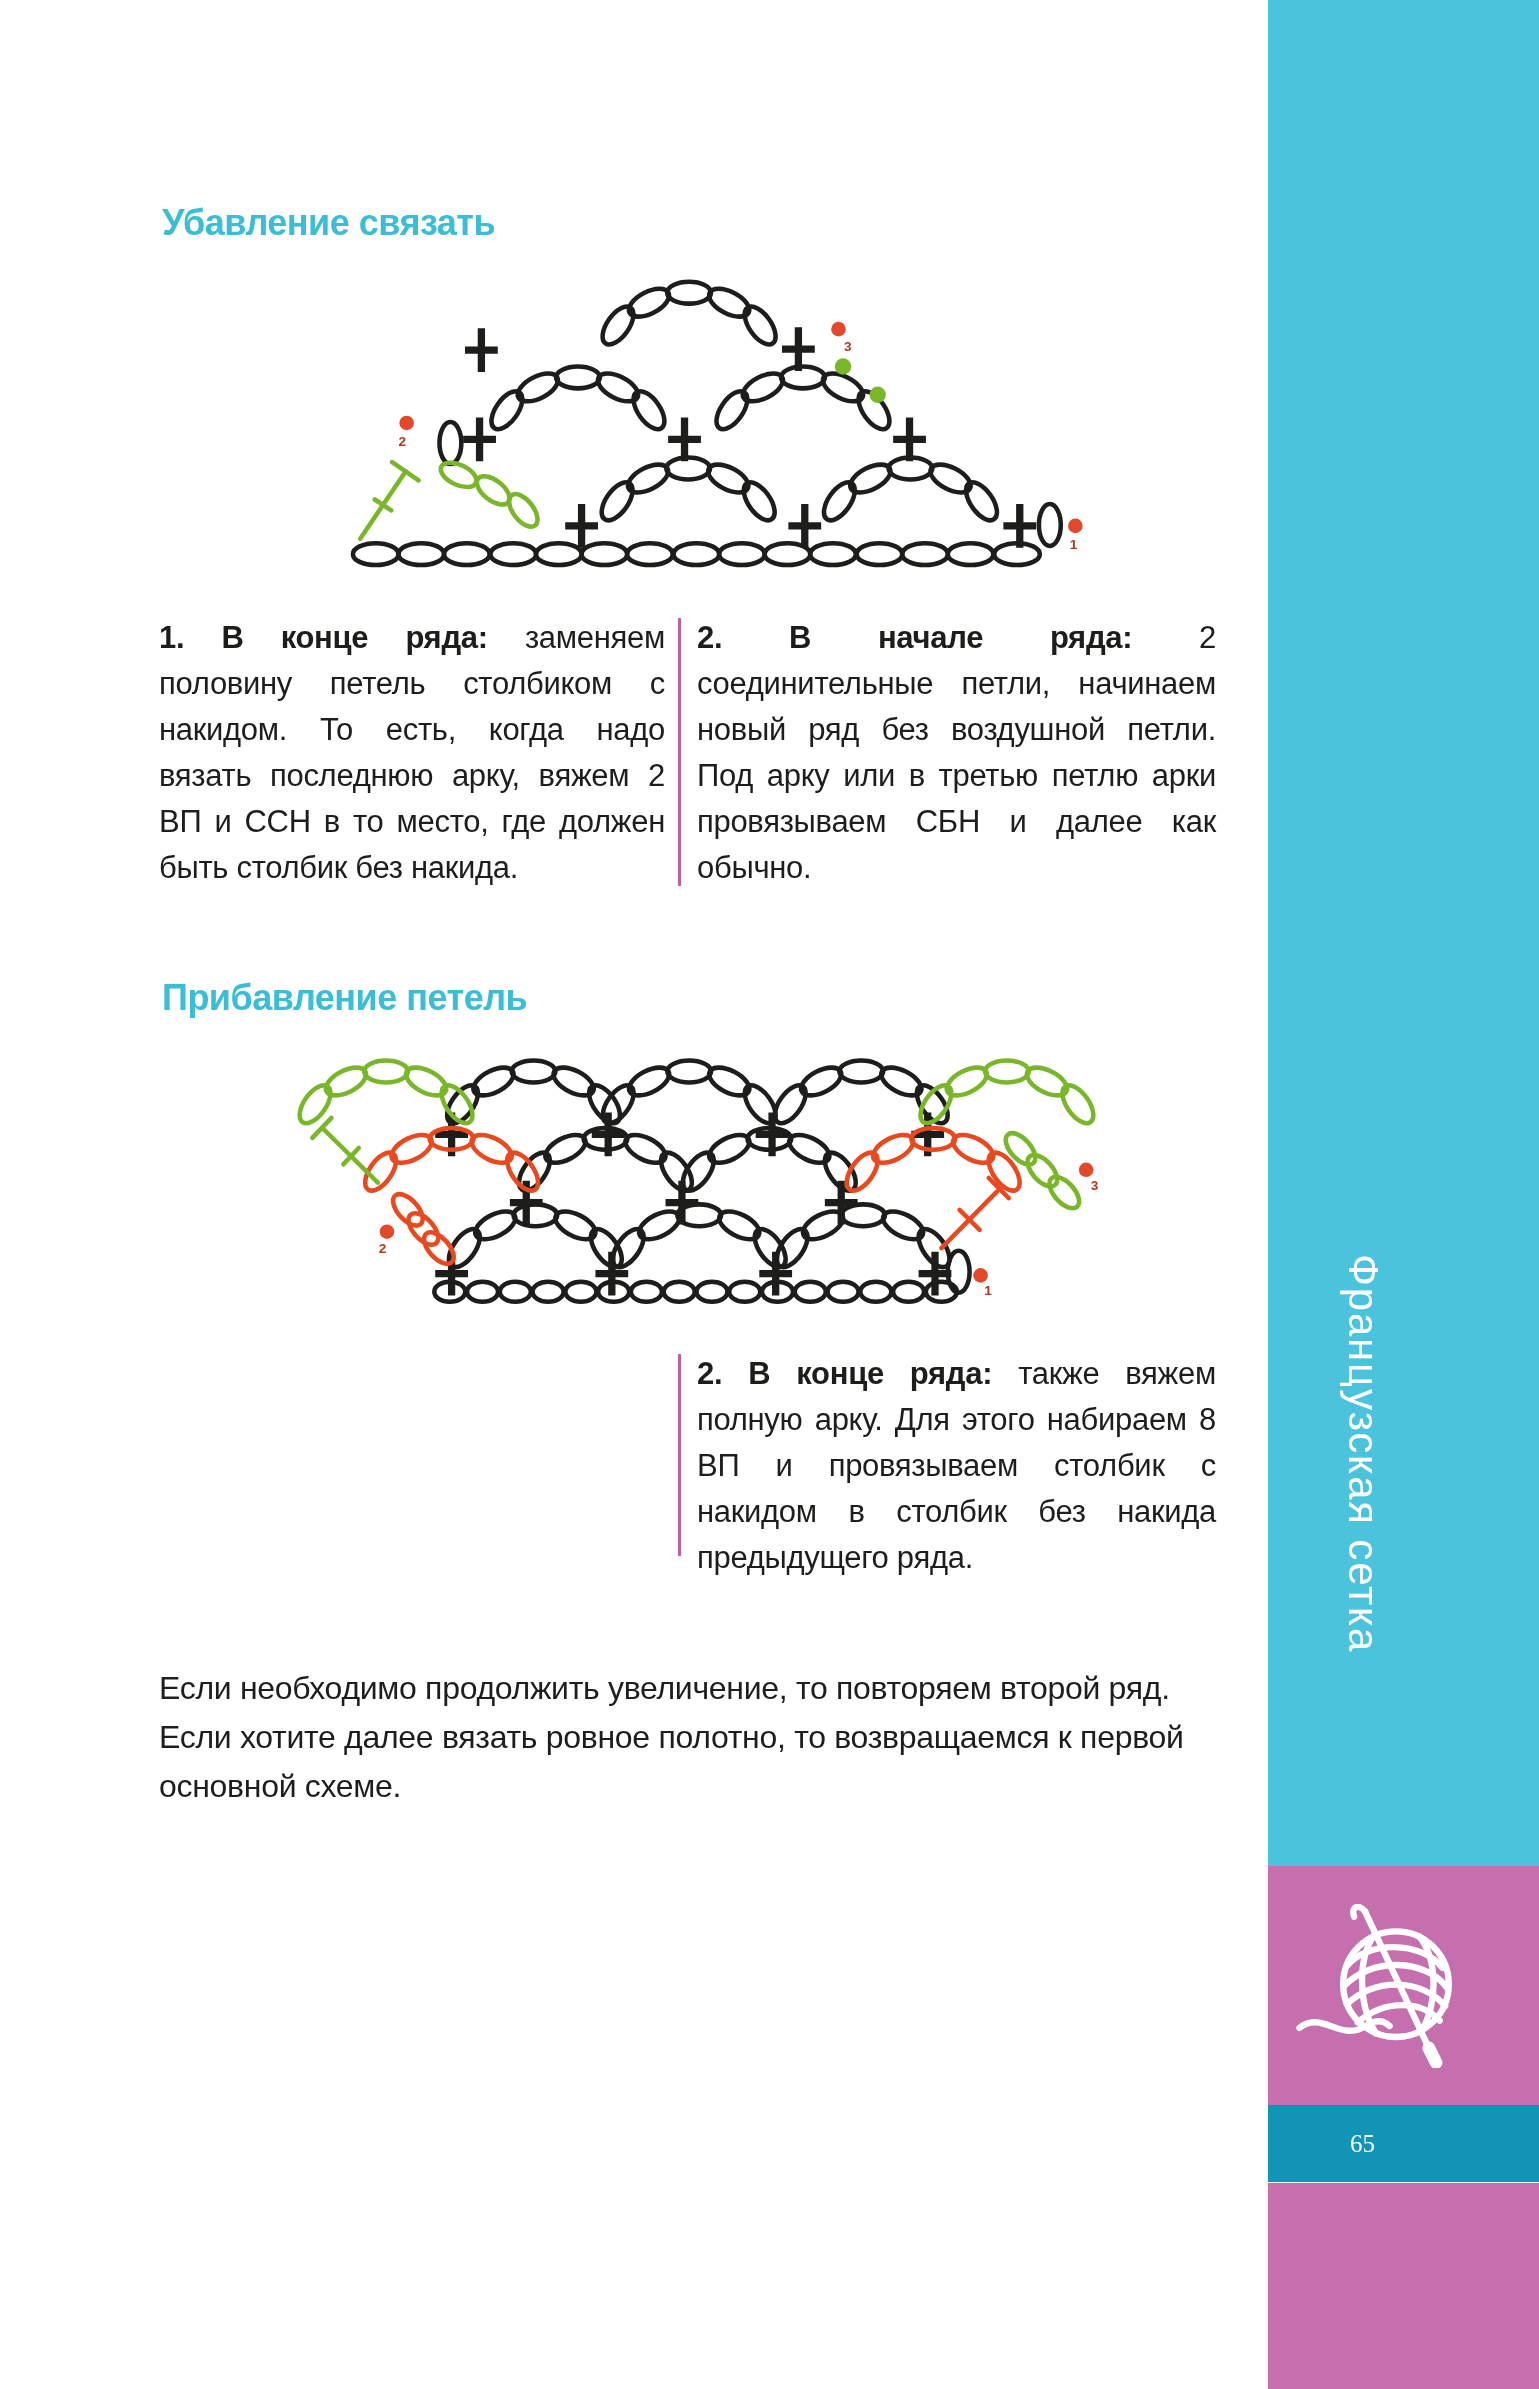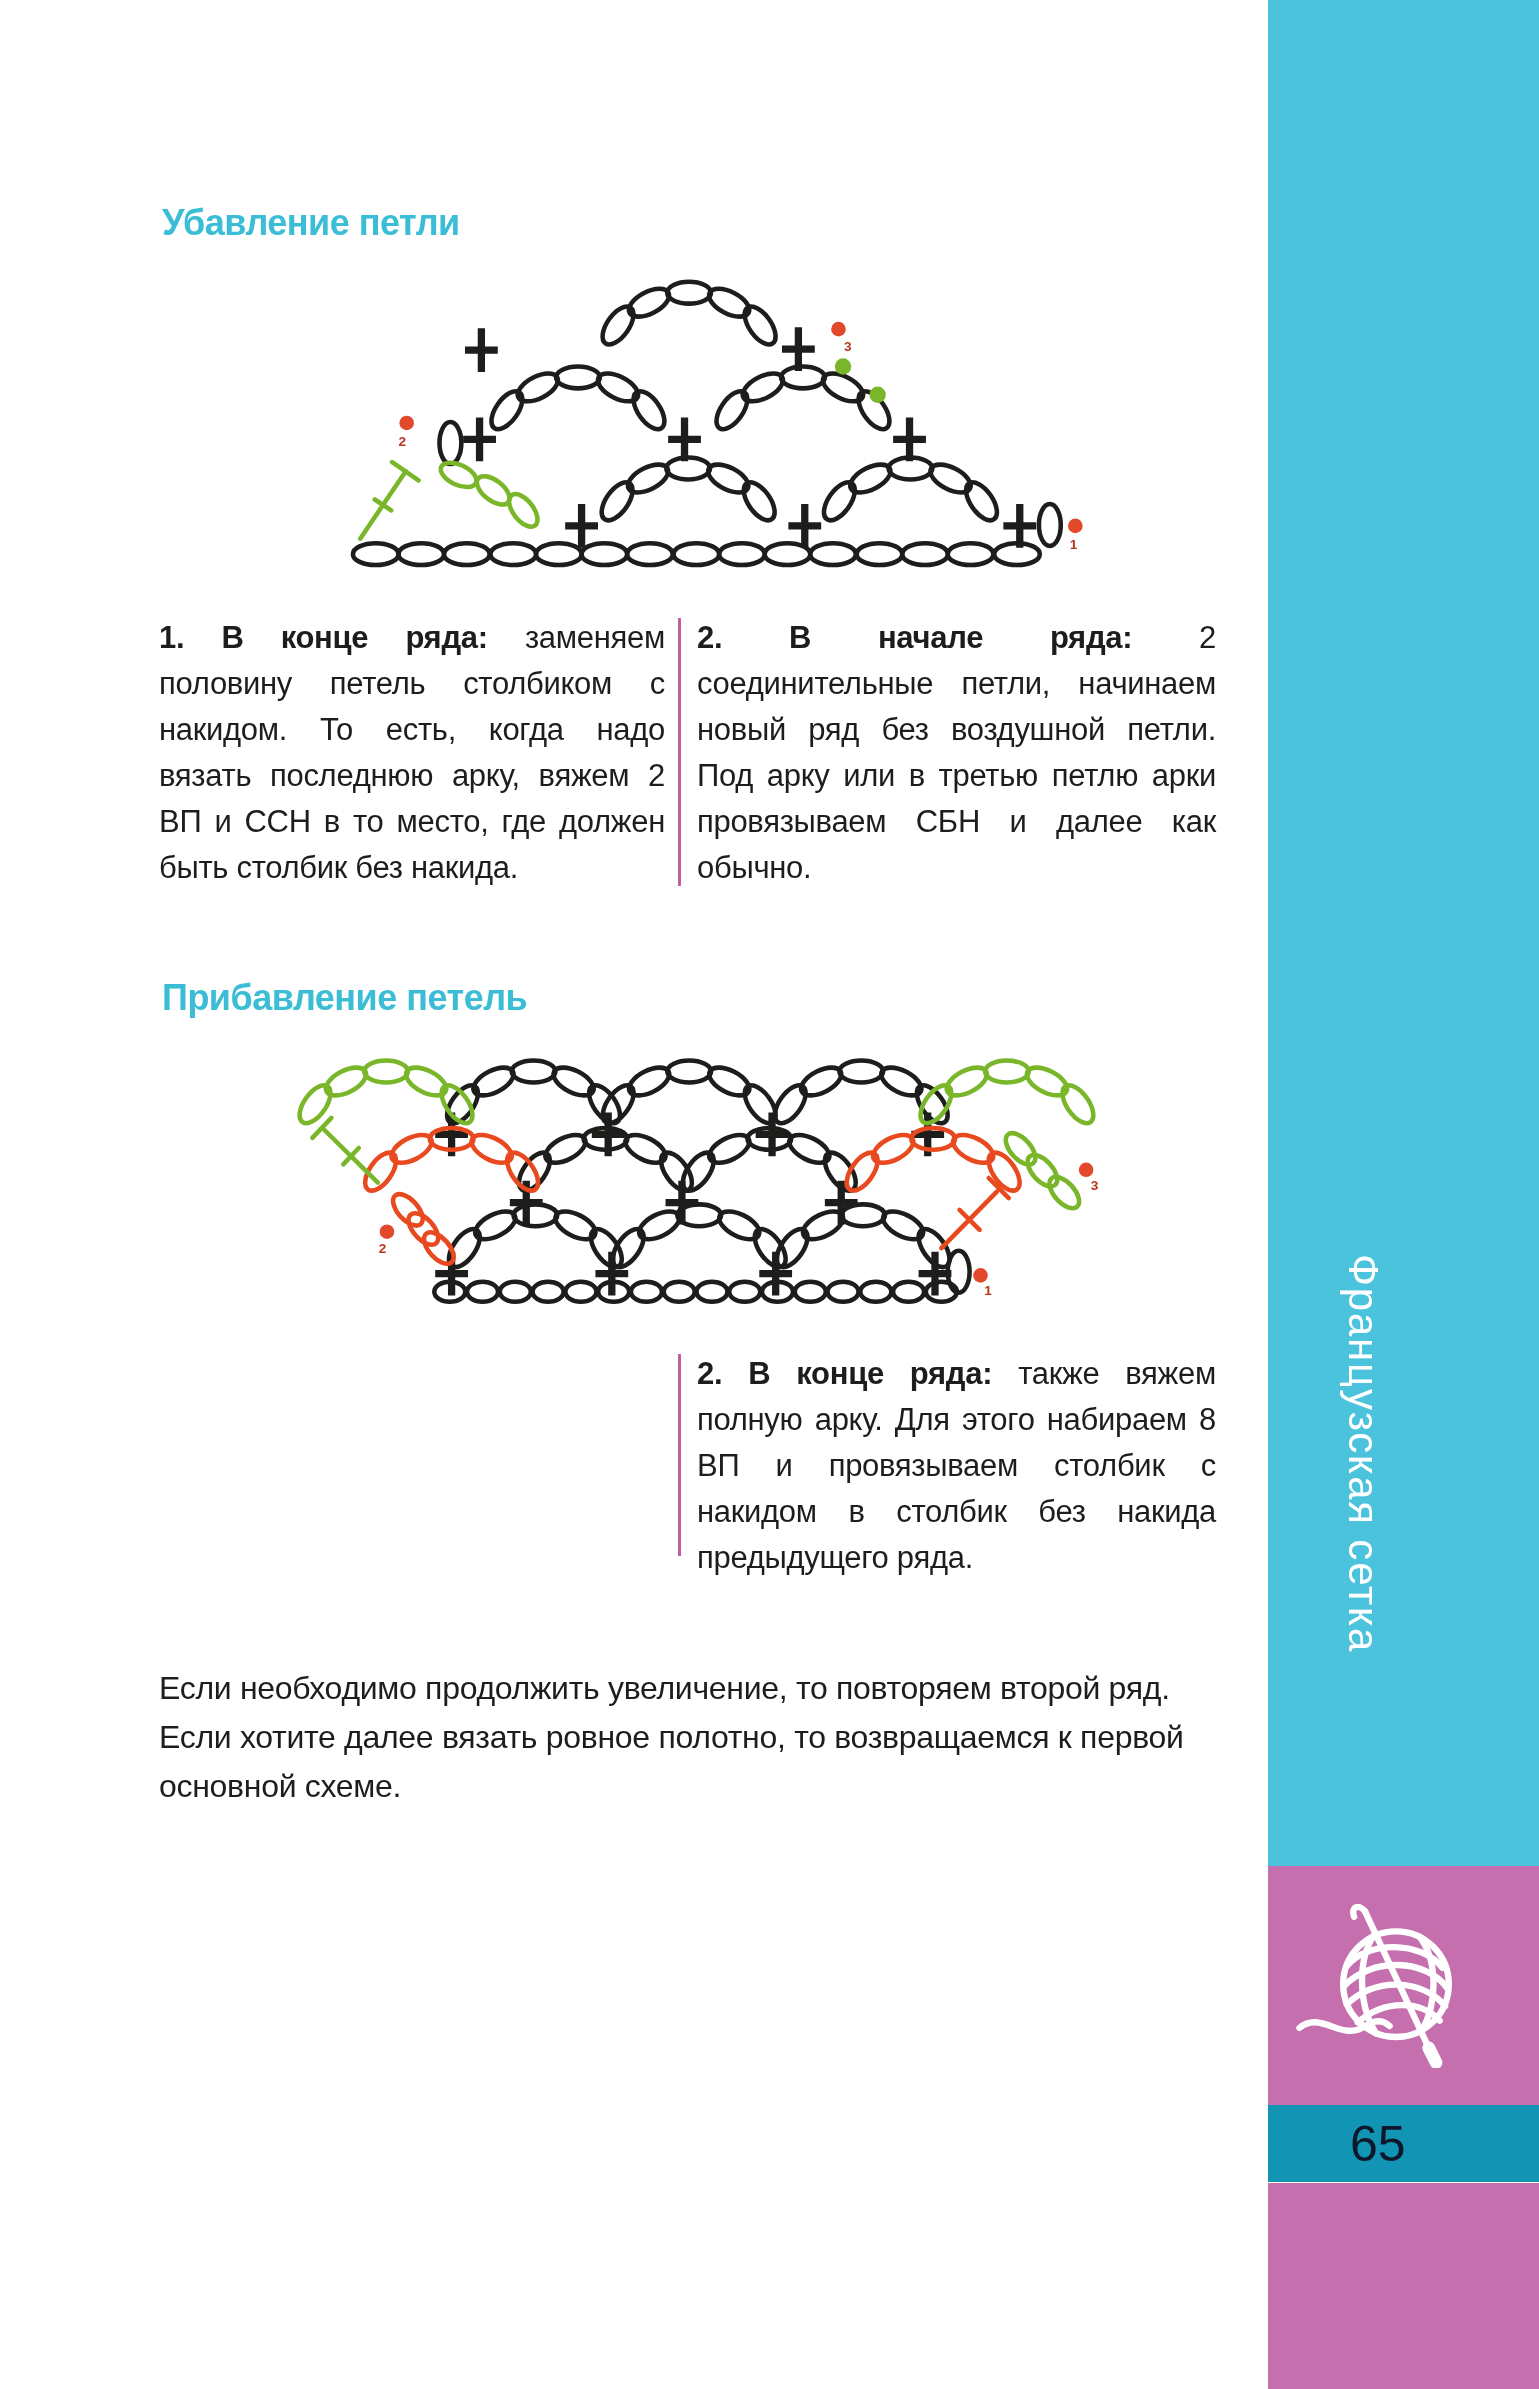--- a/index.html
+++ b/index.html
@@ -37,21 +37,21 @@
 
   
   .sidebar { position:absolute; right:0; top:0; width:271px; height:2389px; }
   .sb-teal  { position:absolute; left:0; top:0;      width:271px; height:1866px; background:#4cc3dd; }
   .sb-pink1 { position:absolute; left:0; top:1866px; width:271px; height:239px;  background:#c56fae; }
   .sb-band  { position:absolute; left:0; top:2105px; width:271px; height:77px;   background:#1295b5;
               display:flex; align-items:center; }
   .sb-pink2 { position:absolute; left:0; top:2183px; width:271px; height:207px;  background:#c56fae; }
   .sb-title { position:absolute; left:71px; top:1254px; writing-mode:vertical-rl;
               color:#ffffff; font-size:42px; letter-spacing:1.8px; white-space:nowrap; }
-  .page-num { color:#0f172a; font-size:50px; padding-left:82px; }
+  .page-num { color:#ffffff; font-size:25px; padding-left:82px;font-family:Liberation Serif, serif; }
   .yarn-wrap { position:absolute; left:25.5px; top:38px; }
 </style>
 </head>
 <body>
 
 <div class="page">
 
   <svg width="0" height="0" style="position:absolute" aria-hidden="true">
     <defs>
       <g id="a5" fill="none" stroke-width="5">
@@ -64,21 +64,21 @@
       <g id="plus" fill="none" stroke-width="8">
           <path d="M0 -24 L0 24 M-18 0 L18 0"></path>
         </g>
       <ellipse id="hch" rx="25" ry="12" fill="none" stroke-width="5"></ellipse>
       <ellipse id="och" rx="17" ry="11" fill="none" stroke-width="5"></ellipse>
       <ellipse id="vch" rx="12" ry="23" fill="none" stroke-width="5"></ellipse>
       <ellipse id="dch" rx="21" ry="11" fill="none" stroke-width="5"></ellipse>
     </defs>
   </svg>
 
-  <h2 class="sec-heading" id="h-decrease">Убавление петли</h2>
+  <h2 class="sec-heading" id="h-decrease">Убавление связать</h2>
 
   <svg class="diag" id="diag1" width="747" height="301" viewBox="0 0 820 330">
     <g stroke="#1d1d1b">
       <use href="#hch" x="37" y="315"></use>
         <use href="#hch" x="87" y="315"></use>
         <use href="#hch" x="137" y="315"></use>
       <use href="#hch" x="188" y="315"></use>
         <use href="#hch" x="238" y="315"></use>
         <use href="#hch" x="288" y="315"></use>
       <use href="#hch" x="338" y="315"></use>

